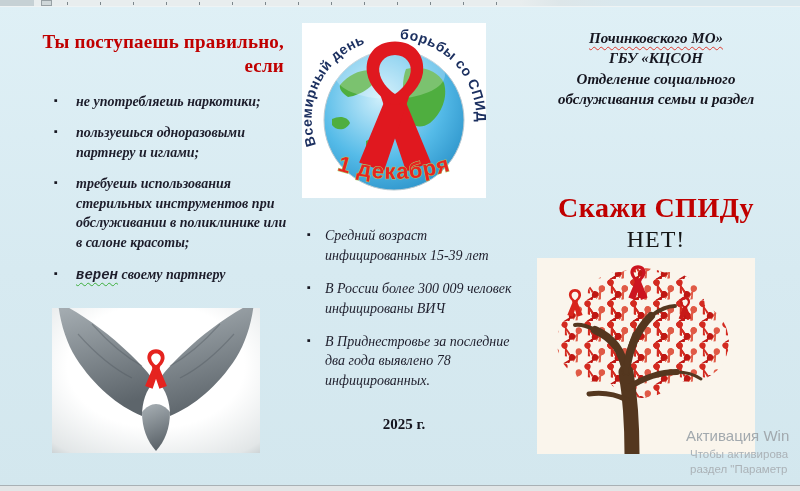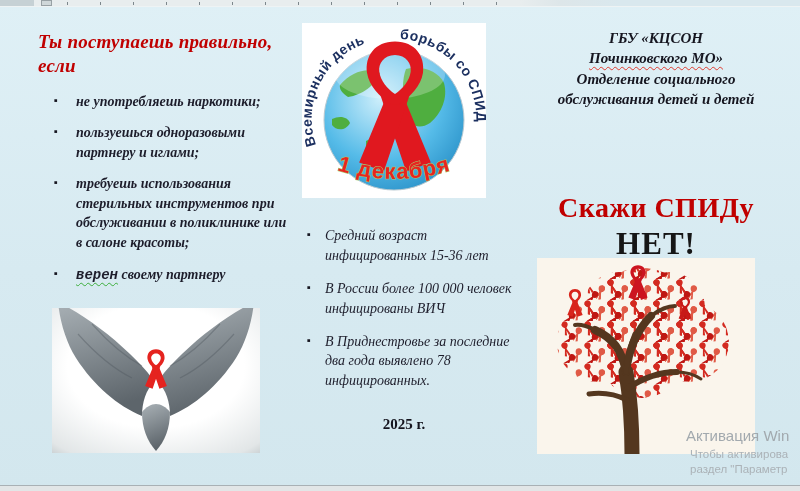--- a/index.html
+++ b/index.html
@@ -10,22 +10,22 @@
   .ruler{position:absolute;top:0;left:0;right:0;height:6px;
          background:linear-gradient(90deg,#c6d1d5 0,#c6d1d5 34px,#e8edee 34px,#e8edee 520px,#dde6e9 560px,#d9e8ee 620px);
          border-bottom:1px solid #eef3f4;}
   .ruler-ticks{position:absolute;left:67px;top:2px;width:440px;height:3px;
          background:repeating-linear-gradient(90deg,#7d878c 0,#7d878c 1px,transparent 1px,transparent 33px);}
   .tab-selector{position:absolute;left:41px;top:0;width:11px;height:6px;background:#cfd7d9;
          border:1px solid #98a1a5;box-sizing:border-box;}
   .bottombar{position:absolute;left:0;right:0;bottom:0;height:5px;background:#e2e6e7;border-top:1px solid #a9b1b5;}
   
   .col-left{position:absolute;left:38px;top:30px;width:246px;}
-  .col-left h1{margin:0 0 14px;font-size:19px;line-height:1.25;text-align:left;
-         font-weight:bold;font-style:italic;color:#c00000;letter-spacing:.2px;}
+  .col-left h1{margin:0 0 14px;font-size:19px;line-height:1.25;text-align:right;
+         font-weight:bold;color:#c00000;letter-spacing:.2px;}
   .li{position:relative;padding-left:24px;margin:0 0 12px 14px;width:212px;
       font-weight:bold;font-style:italic;font-size:14px;line-height:1.4;}
   .li::before{content:"▪";position:absolute;left:2px;top:1px;font-size:11px;color:#15151f;font-style:normal;}
   .sp-green{text-decoration-line:underline;text-decoration-style:wavy;text-decoration-color:#3cae3c;
       text-decoration-thickness:1px;text-underline-offset:3px;font-family:Liberation Mono, monospace;}
   .sp-red{text-decoration-line:underline;text-decoration-style:wavy;text-decoration-color:#e03a2f;
       text-decoration-thickness:1px;text-underline-offset:3px;}
   
   .img-logo{position:absolute;left:302px;top:23px;width:184px;height:175px;}
   .col-mid{position:absolute;left:303px;top:226px;width:204px;}
@@ -34,21 +34,21 @@
         font-weight:bold;font-size:15px;color:#15151f;}
   .logo-arc{font-family:"Liberation Sans",sans-serif;font-size:14px;font-weight:bold;
         fill:#1c3060;letter-spacing:.4px;}
   .logo-date{font-family:"Liberation Sans",sans-serif;font-size:22px;font-weight:bold;
         fill:#e8251f;stroke:#a8cf6e;stroke-width:1px;paint-order:stroke;letter-spacing:1px;}
   
   .org{position:absolute;left:524px;top:28px;width:264px;text-align:center;
        font-weight:bold;font-style:italic;font-size:15px;line-height:1.35;color:#15151f;}
   .slogans{position:absolute;left:524px;top:148px;width:264px;text-align:center;margin-top:43px;}
   .slogan-red{font-size:28px;font-weight:bold;color:#c00000;line-height:1.2;letter-spacing:.5px;}
-  .slogan-black{font-size:31px;font-weight:bold;color:#161616;letter-spacing:1px;line-height:1.2;}
+  .slogan-black{font-size:24px;font-weight:normal;color:#161616;letter-spacing:1px;line-height:1.2;}
   .img-hands{position:absolute;left:52px;top:308px;width:208px;height:145px;}
   .img-tree{position:absolute;left:537px;top:258px;width:218px;height:196px;}
   
   .watermark{position:absolute;left:686px;top:427px;font-family:"Liberation Sans",sans-serif;
         white-space:nowrap;}
   .wm1{font-size:15px;color:#a2a9ae;margin:0 0 4px;}
   .wm2{font-size:11.5px;color:#abb2b7;margin:0 4px 3px;}
 </style>
 </head>
 <body>
@@ -137,36 +137,36 @@
     <path id="arcL" d="M14,122 A80,80 0 0 1 86,16" fill="none"></path>
     <path id="arcR" d="M98,16 A80,80 0 0 1 170,122" fill="none"></path>
     <path id="arcD" d="M34,147 Q92,165 150,147" fill="none"></path>
     <text class="logo-arc"><textPath href="#arcL">Всемирный день</textPath></text>
     <text class="logo-arc"><textPath href="#arcR">борьбы со СПИД</textPath></text>
     <text class="logo-date" text-anchor="middle"><textPath href="#arcD" startOffset="50%">1 декабря</textPath></text>
   </svg>
 
   <section class="col-mid">
     <div class="li">
-      <span>Средний возраст инфицированных 15-36 лет</span>
+      <span>Средний возраст инфицированных 15-39 лет</span>
     </div>
     <div class="li">
-      <span> В России более 100 000 человек инфицированы ВИЧ</span>
+      <span> В России более 300 009 человек инфицированы ВИЧ</span>
     </div>
     <div class="li">
       <span>В Приднестровье за последние два года выявлено 78 инфицированных.</span>
     </div>
   </section>
   <div class="year">2025 г.</div>
 
   <section class="org">
+    <div><span class="sp-red">Починковского МО»</span></div>
     <div>ГБУ «КЦСОН</div>
-    <div><span class="sp-red">Починковского МО»</span></div>
     <div>Отделение социального</div>
-    <div>обслуживания детей и детей</div>
+    <div>обслуживания семьи и раздел</div>
   </section>
 
   <section class="slogans">
     <div class="slogan-red">Скажи СПИДу</div>
     <div class="slogan-black">НЕТ!</div>
   </section>
 
   <svg class="img-tree" viewBox="0 0 218 196">
     <defs>
       <pattern id="crownPat" width="23" height="21" patternUnits="userSpaceOnUse">

